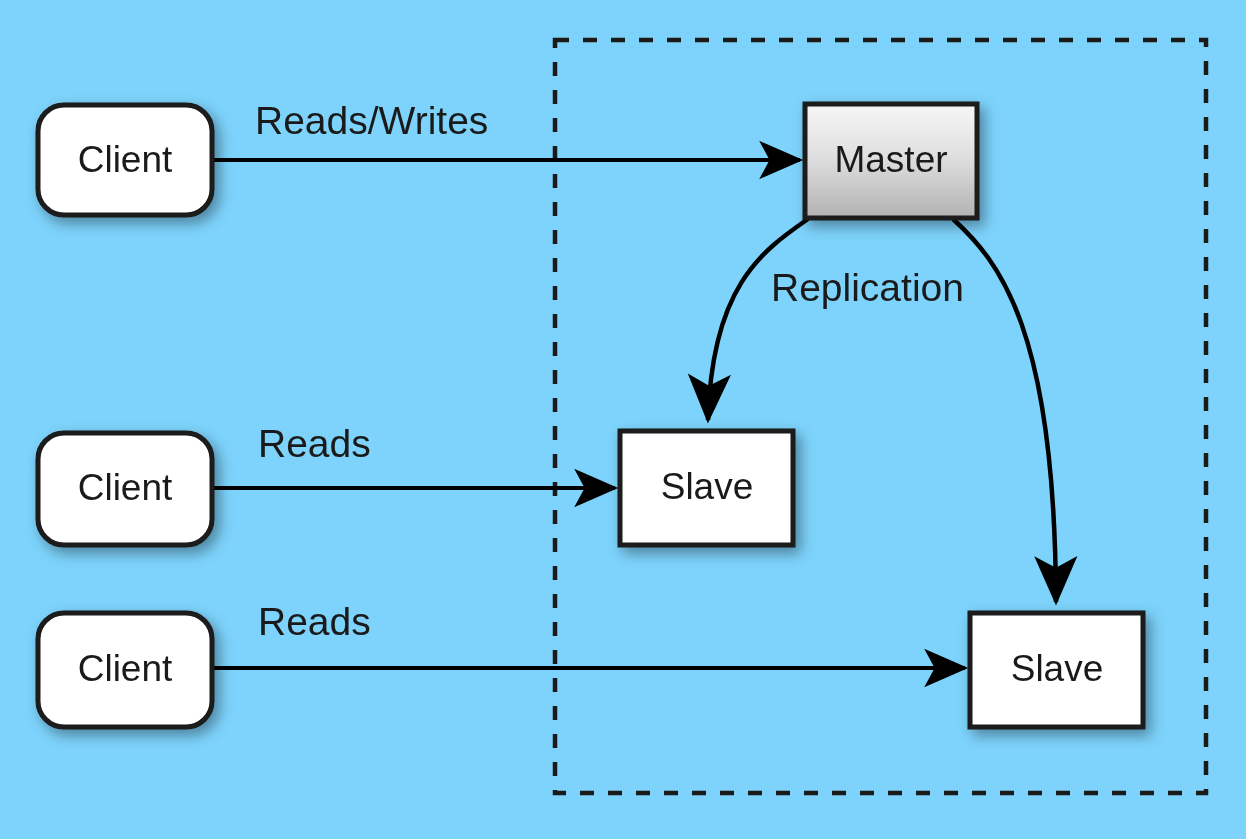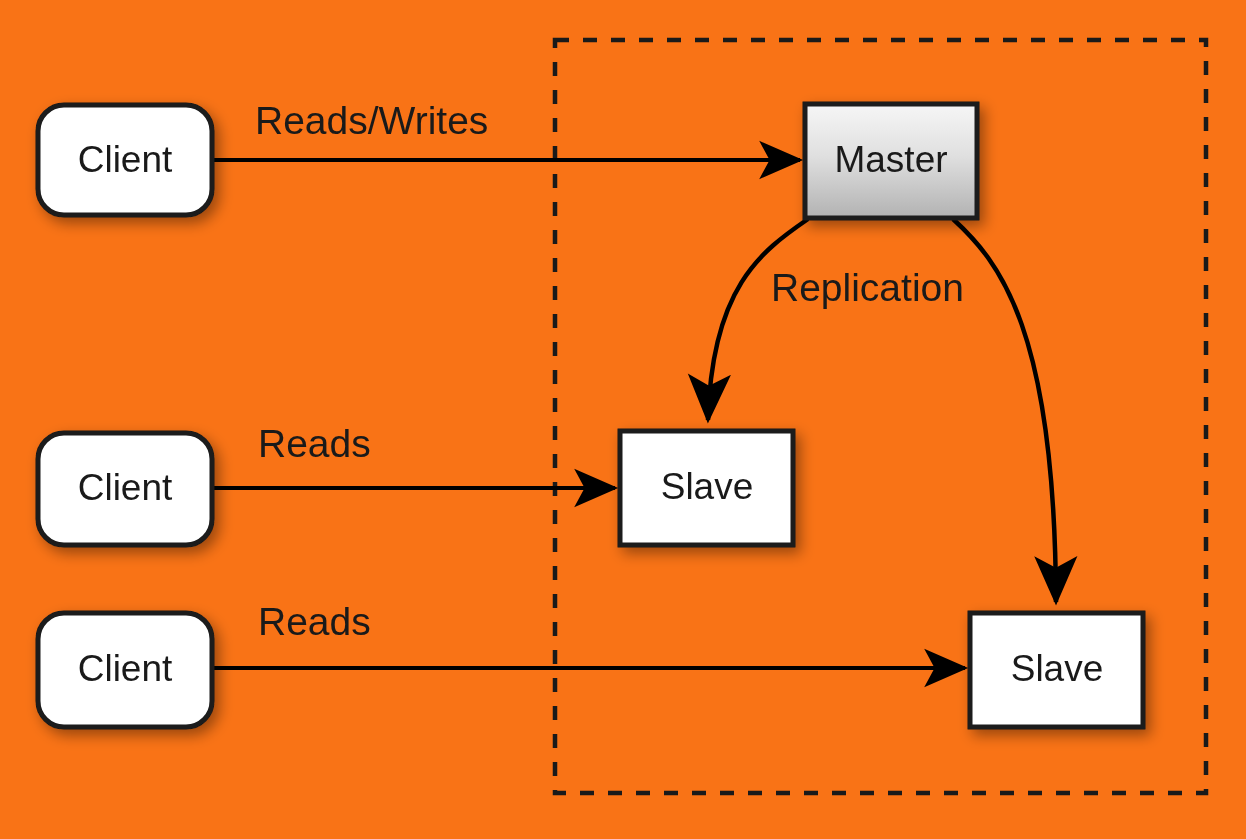--- a/index.html
+++ b/index.html
@@ -7,21 +7,21 @@
     padding: 0;
     background: #ffffff;
   }
   body {
     font-family: "Liberation Sans", sans-serif;
   }
   #diagram-root {
     position: relative;
     width: 1246px;
     height: 839px;
-    background: #f97316;
+    background: #7dd3fc;
     overflow: hidden;
   }
   #diagram-svg {
     position: absolute;
     top: 0;
     left: 0;
     width: 1246px;
     height: 839px;
   }
   .node-label {

